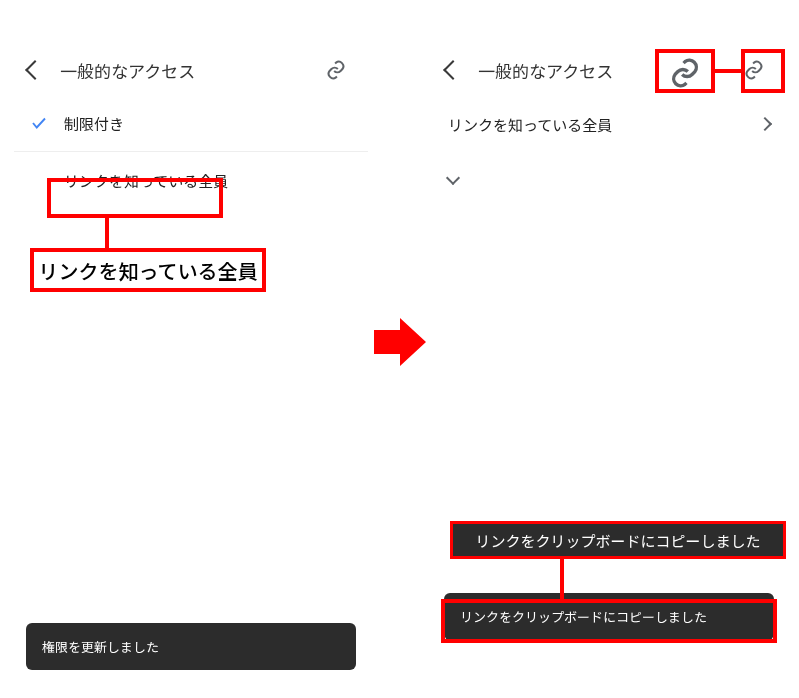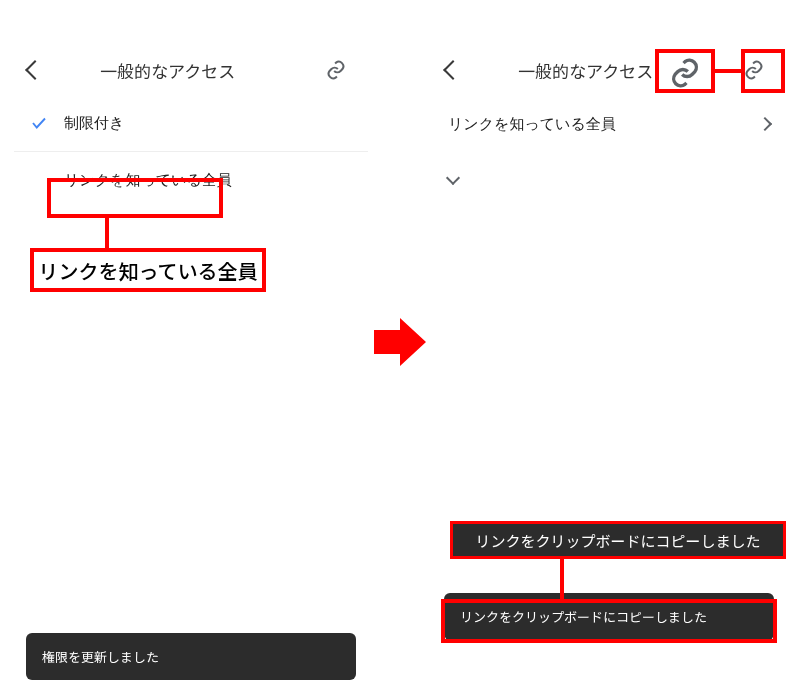--- a/index.html
+++ b/index.html
@@ -25,21 +25,20 @@
     top: 0; left: 0; right: 0;
     height: 20px;
     border-radius: 18px 18px 0 0;
   }
   .header {
     display: flex;
     align-items: center;
     padding: 0 14px;
     height: 52px;
     margin-top: 44px;
-    gap: 40px;
   }
   .back-chevron {
     width: 14px; height: 14px;
     border-left: 2.5px solid #3a3a3a;
     border-bottom: 2.5px solid #3a3a3a;
     transform: rotate(45deg);
     margin-right: 18px;
   }
   .header-title {
     font-size: 17px;
@@ -60,21 +59,21 @@
     min-height: 56px;
     position: relative;
   }
   .row-divider { border-bottom: 1px solid #eee; }
   .check-icon {
     width: 18px;
     margin-right: 16px;
     color: #4285f4;
     font-size: 18px;
   }
-  .row-main { flex: 1; font-family: Liberation Serif, serif; }
+  .row-main { flex: 1; }
   .row-title { font-size: 15px; color: #222; }
   .row-sub { font-size: 12px; color: #888; margin-top: 2px; }
   .row-indent { padding-left: 50px; }
   .chevron-right {
     width: 10px; height: 10px;
     border-top: 2px solid #5f6368;
     border-right: 2px solid #5f6368;
     transform: rotate(45deg);
   }
   .chevron-down {
@@ -86,21 +85,21 @@
   }
   .toast {
     position: absolute;
     left: 12px; right: 12px;
     background: #2c2c2c;
     color: #fff;
     border-radius: 6px;
     padding: 14px 16px;
     font-size: 13px;
   }
-  .toast-left { bottom: 18px; }
+  .toast-left { bottom: 28px; }
   .toast-right { bottom: 58px; }
   
   .annot {
     position: absolute;
     border: 4px solid #ff0000;
     pointer-events: none;
   }
   .annot-label {
     position: absolute;
     border: 4px solid #ff0000;

